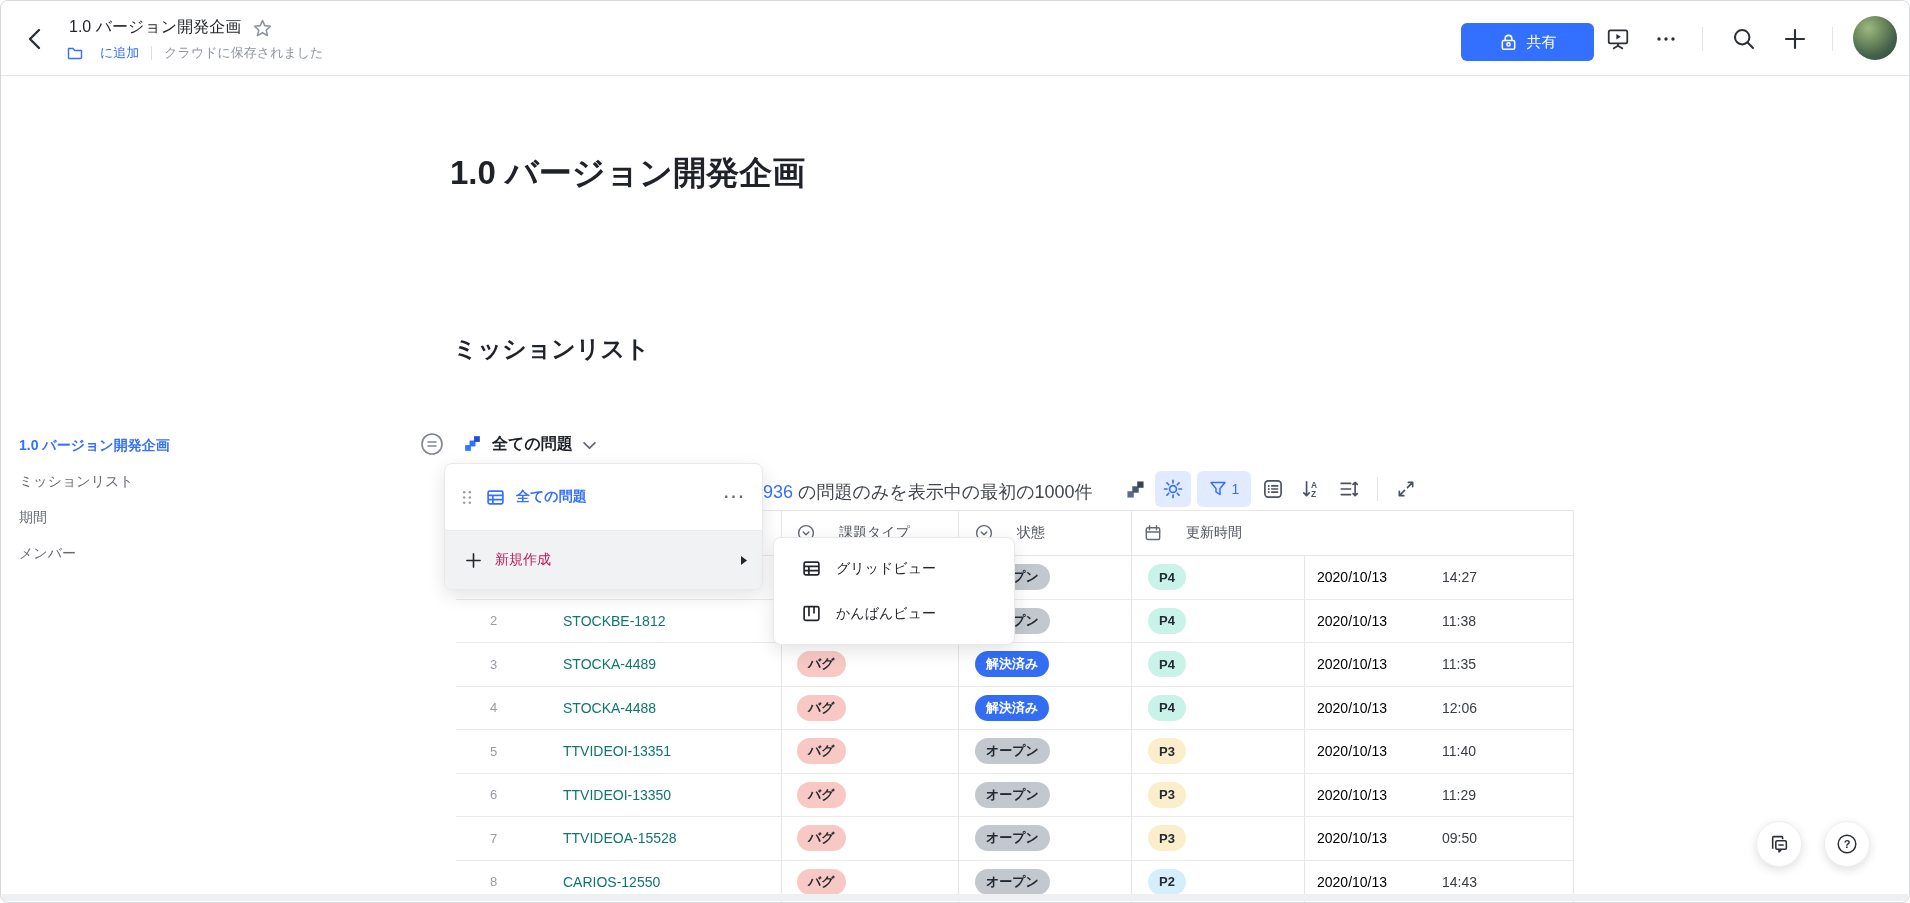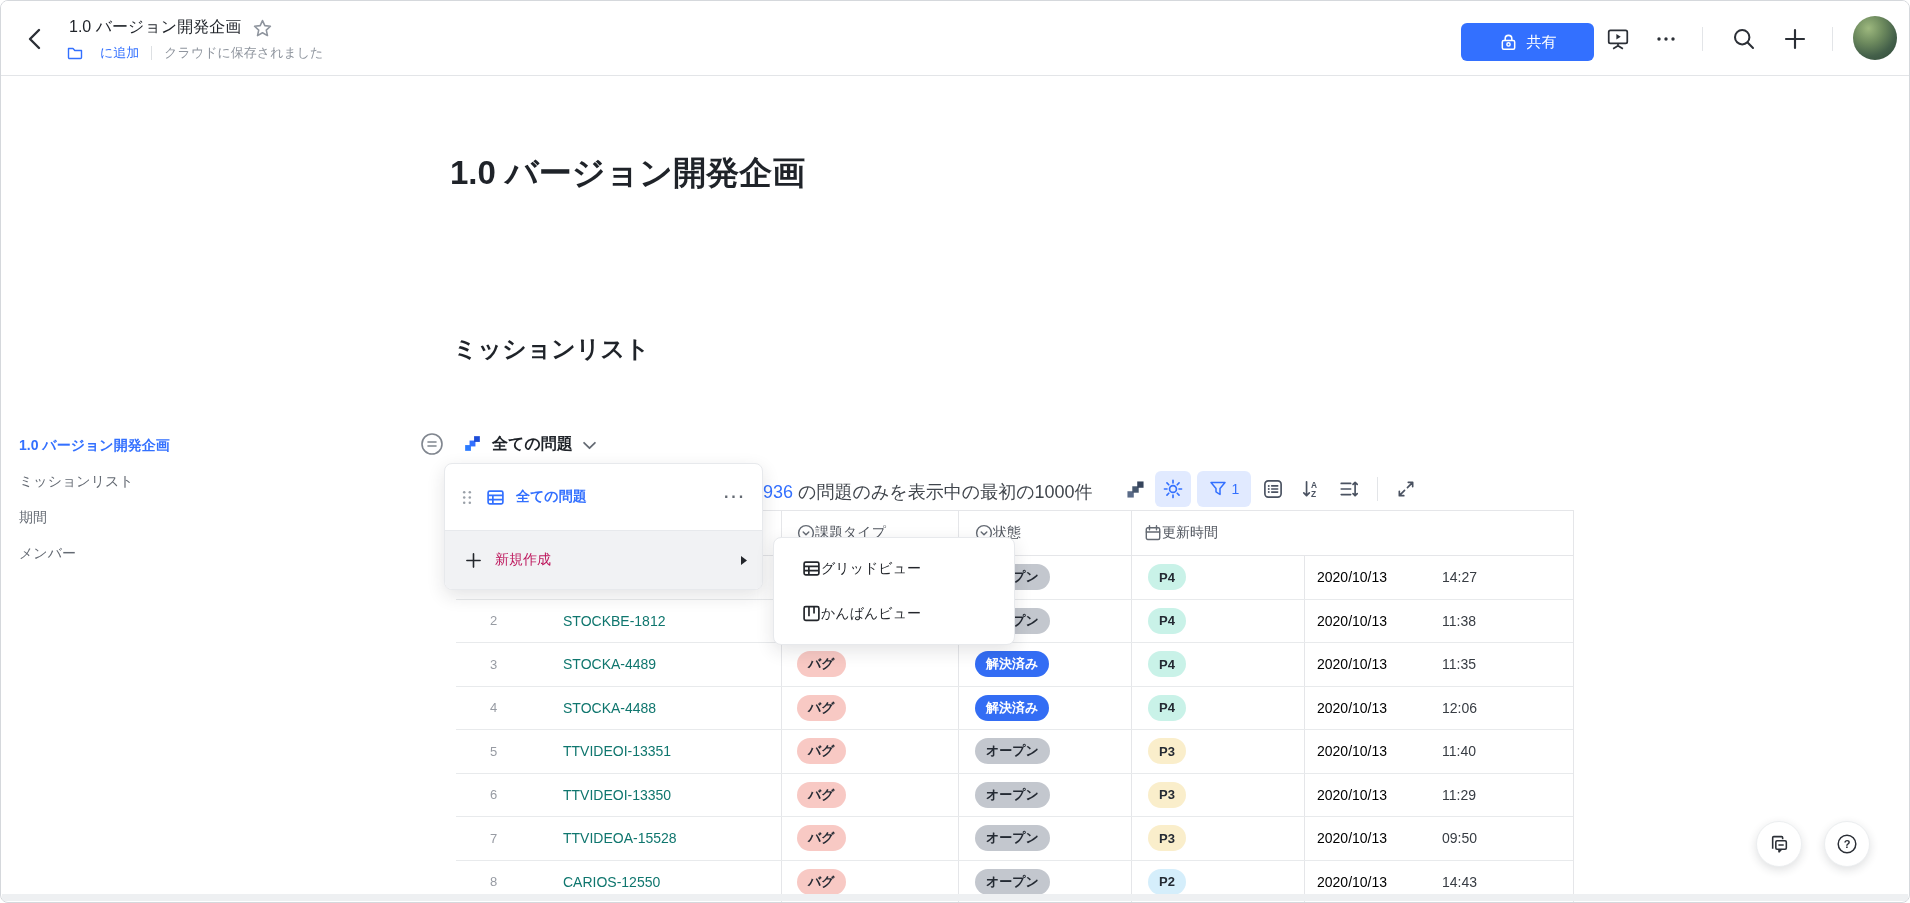--- a/index.html
+++ b/index.html
@@ -44,37 +44,37 @@
   .tools .tsep{width:1px;height:24px;background:#e3e5e8;margin:0 6px}
   
   .tbl{position:absolute;left:455px;top:509px;width:1117px;border-right:1px solid #e5e6e9;font-size:14px;background:#fff;z-index:1}
   .thead{display:flex;height:44px;border-top:1px solid #e5e6e9;border-bottom:1px solid #e5e6e9;align-items:center;color:#50555e}
   .trow{display:flex;height:43.5px;border-bottom:1px solid #e8eaec;align-items:center;box-sizing:border-box}
   .c1{width:75px;text-align:center;color:#979ba3;font-size:13px}
   .c2{width:250px;padding-left:32px;box-sizing:border-box}
   .c3{width:177px}.c4{width:173px}.c5{width:173px}.c6{width:269px}
   .c3,.c4,.c5,.c6{border-left:1px solid #e5e6e9;align-self:stretch;display:flex;align-items:center;box-sizing:border-box}
   .c3{padding-left:15px}.c4{padding-left:16px}.c5{padding-left:16px}.c6{padding-left:12px}
-  .hcell{display:flex;align-items:center;gap:0;white-space:nowrap}
+  .hcell{display:flex;align-items:center;gap:24px;white-space:nowrap}
   .key-link{color:#0f766e;text-decoration:none;cursor:pointer;white-space:nowrap}
   .pill{display:inline-flex;align-items:center;height:26px;border-radius:13px;padding:0 11px;font-size:13px;font-weight:700;white-space:nowrap}
   .date{width:125px;color:#000000}
   .time{color:#373c43}
   
   .panel{position:absolute;left:443px;top:462px;width:317px;background:#fff;border:1px solid #e7e9ec;border-radius:8px;
     box-shadow:0 6px 18px rgba(31,35,41,.12);z-index:20;overflow:hidden}
   .p-item1{height:66px;display:flex;align-items:center;padding:0 16px 0 17px}
   .p-item1 .lbl{margin-left:11px;color:#3370ff;font-size:14px;font-weight:600;flex:1}
   .p-more{color:#646a73;letter-spacing:2px;font-weight:700;cursor:pointer}
   .p-item2{height:58px;background:#f1f2f4;display:flex;align-items:center;padding:0 14px 0 20px;font-size:14px;border-top:1px solid #e7e9ec;cursor:pointer}
   .p-item2 .lbl{margin-left:13px;flex:1;color:#be185d}
   
   .submenu{position:absolute;left:772px;top:536px;width:240px;background:#fff;border:1px solid #e7e9ec;border-radius:8px;
     box-shadow:0 6px 18px rgba(31,35,41,.12);z-index:21;padding:8px 0}
-  .sm-item{height:45px;display:flex;align-items:center;padding:0 16px 0 28px;font-size:14px;color:#23262b;cursor:pointer}
+  .sm-item{height:45px;display:flex;align-items:center;padding:0 16px 0 28px;gap:15px;font-size:14px;color:#23262b;cursor:pointer}
   
   .bottom-strip{position:absolute;left:1px;right:1px;bottom:1px;height:7px;background:#eef0f2;z-index:15}
   .fab{position:absolute;width:44px;height:44px;border-radius:50%;background:#fff;border:1px solid #eceef0;
     box-shadow:0 3px 10px rgba(31,35,41,.14);display:flex;align-items:center;justify-content:center;color:#2b2f36;cursor:pointer;z-index:30}
   .fab.help{font-size:18px;font-weight:700}
 </style>
 </head>
 <body>
 
 <div class="page">

